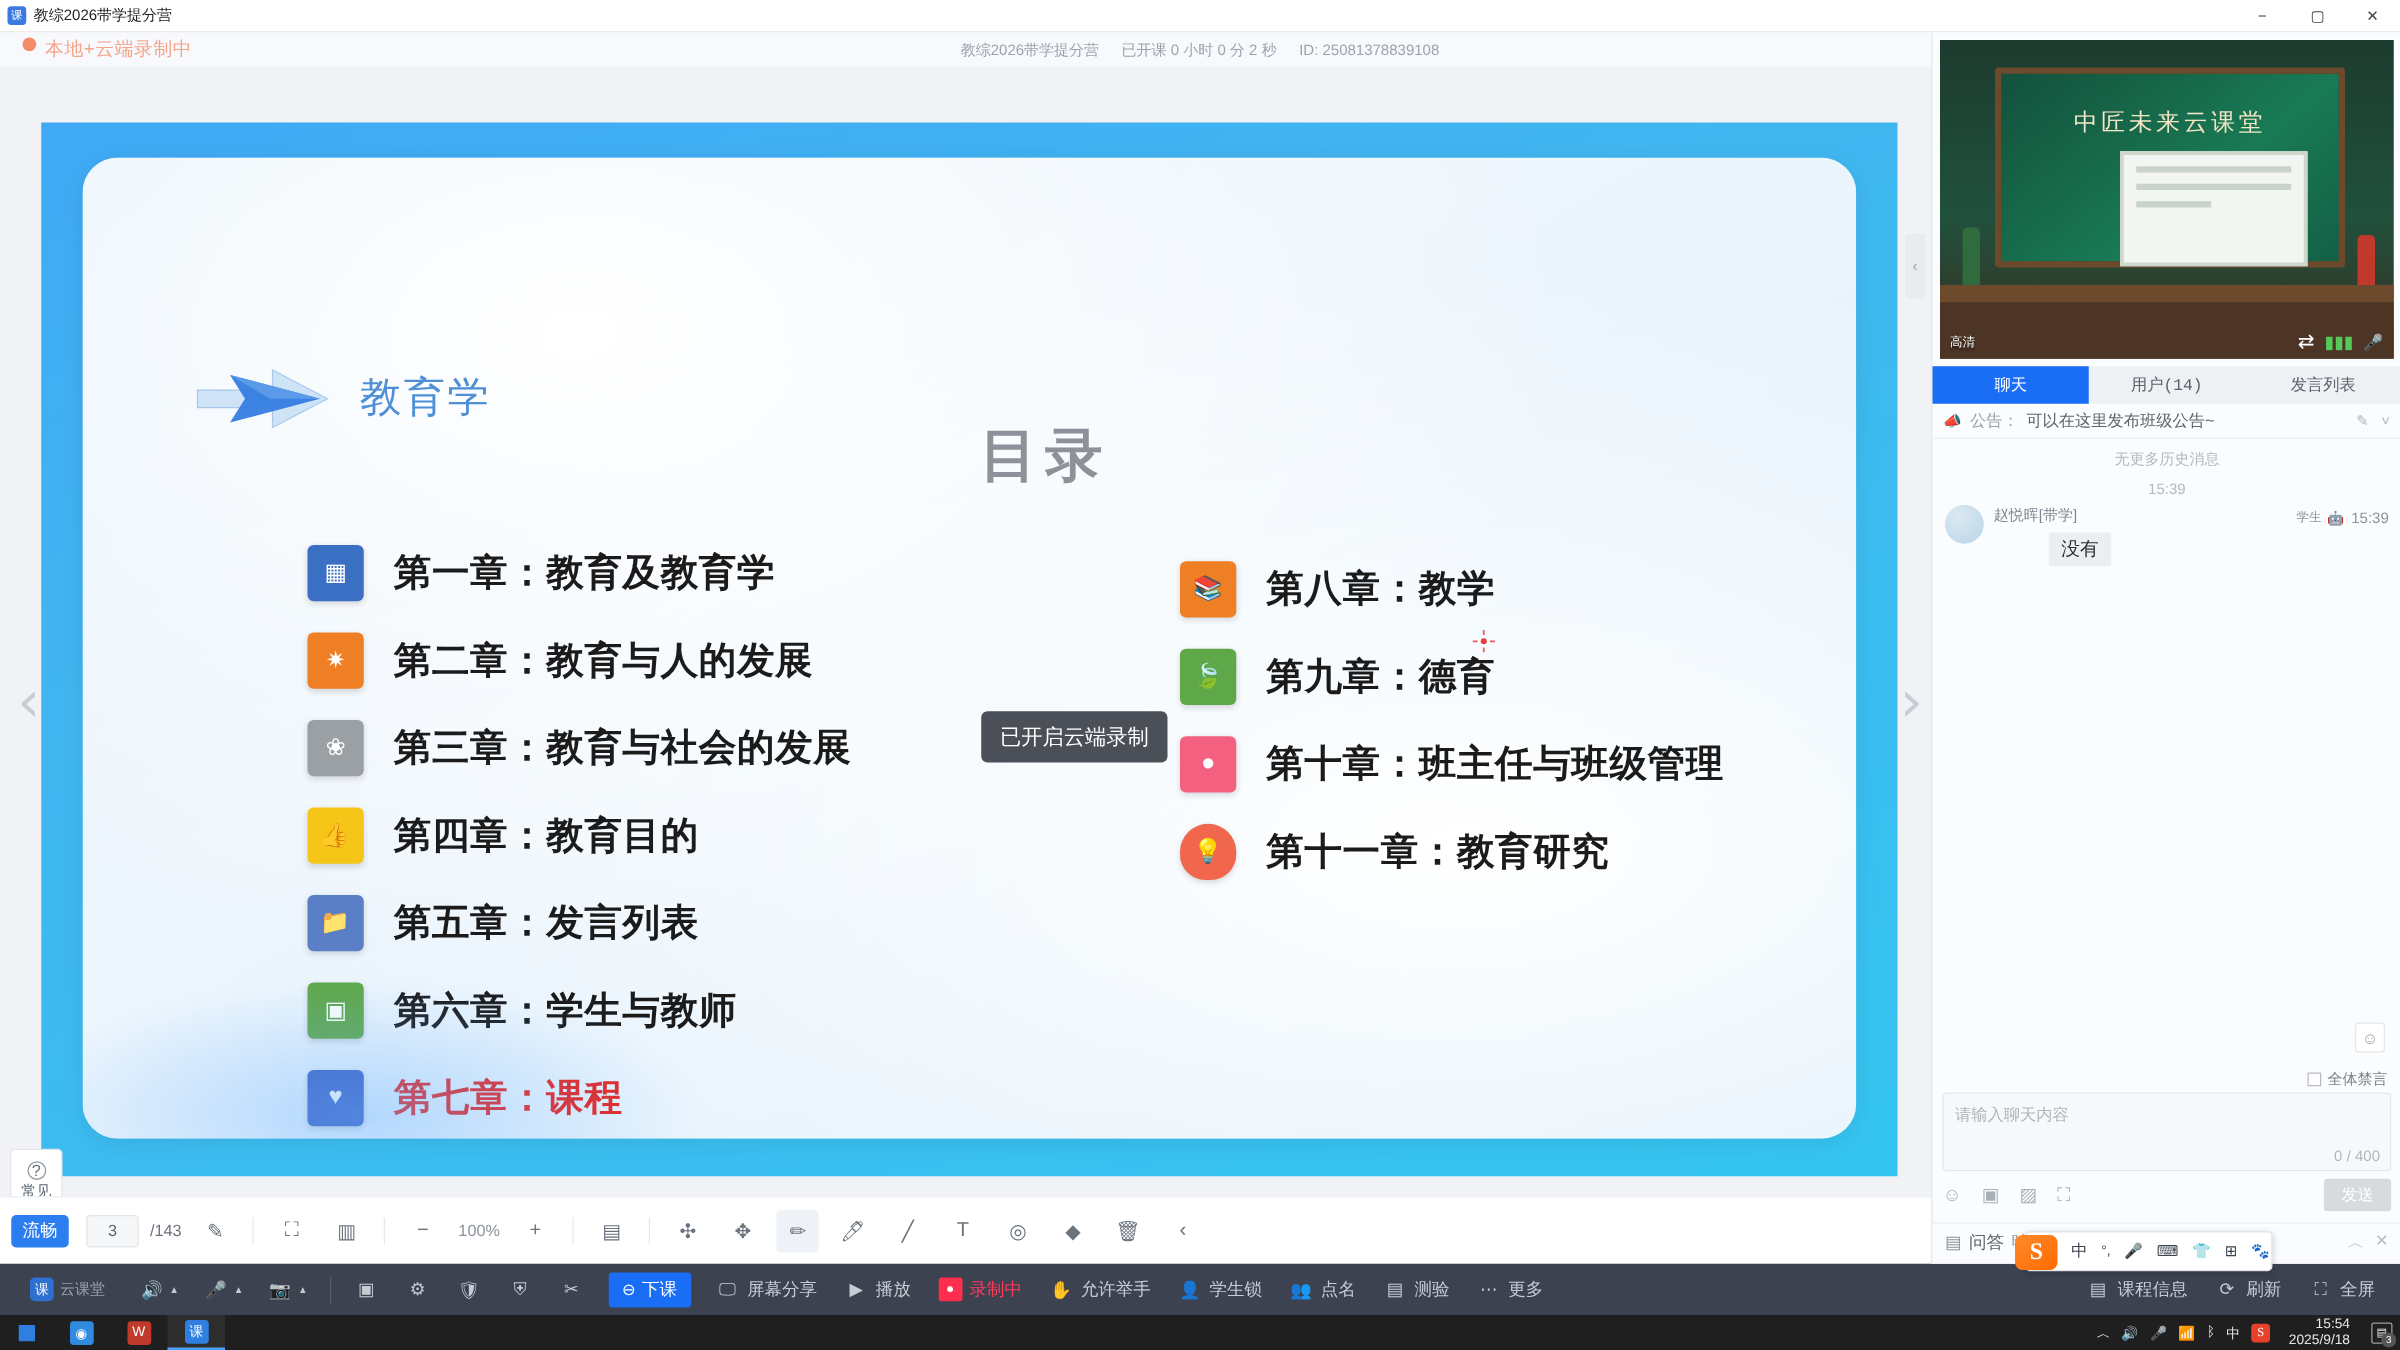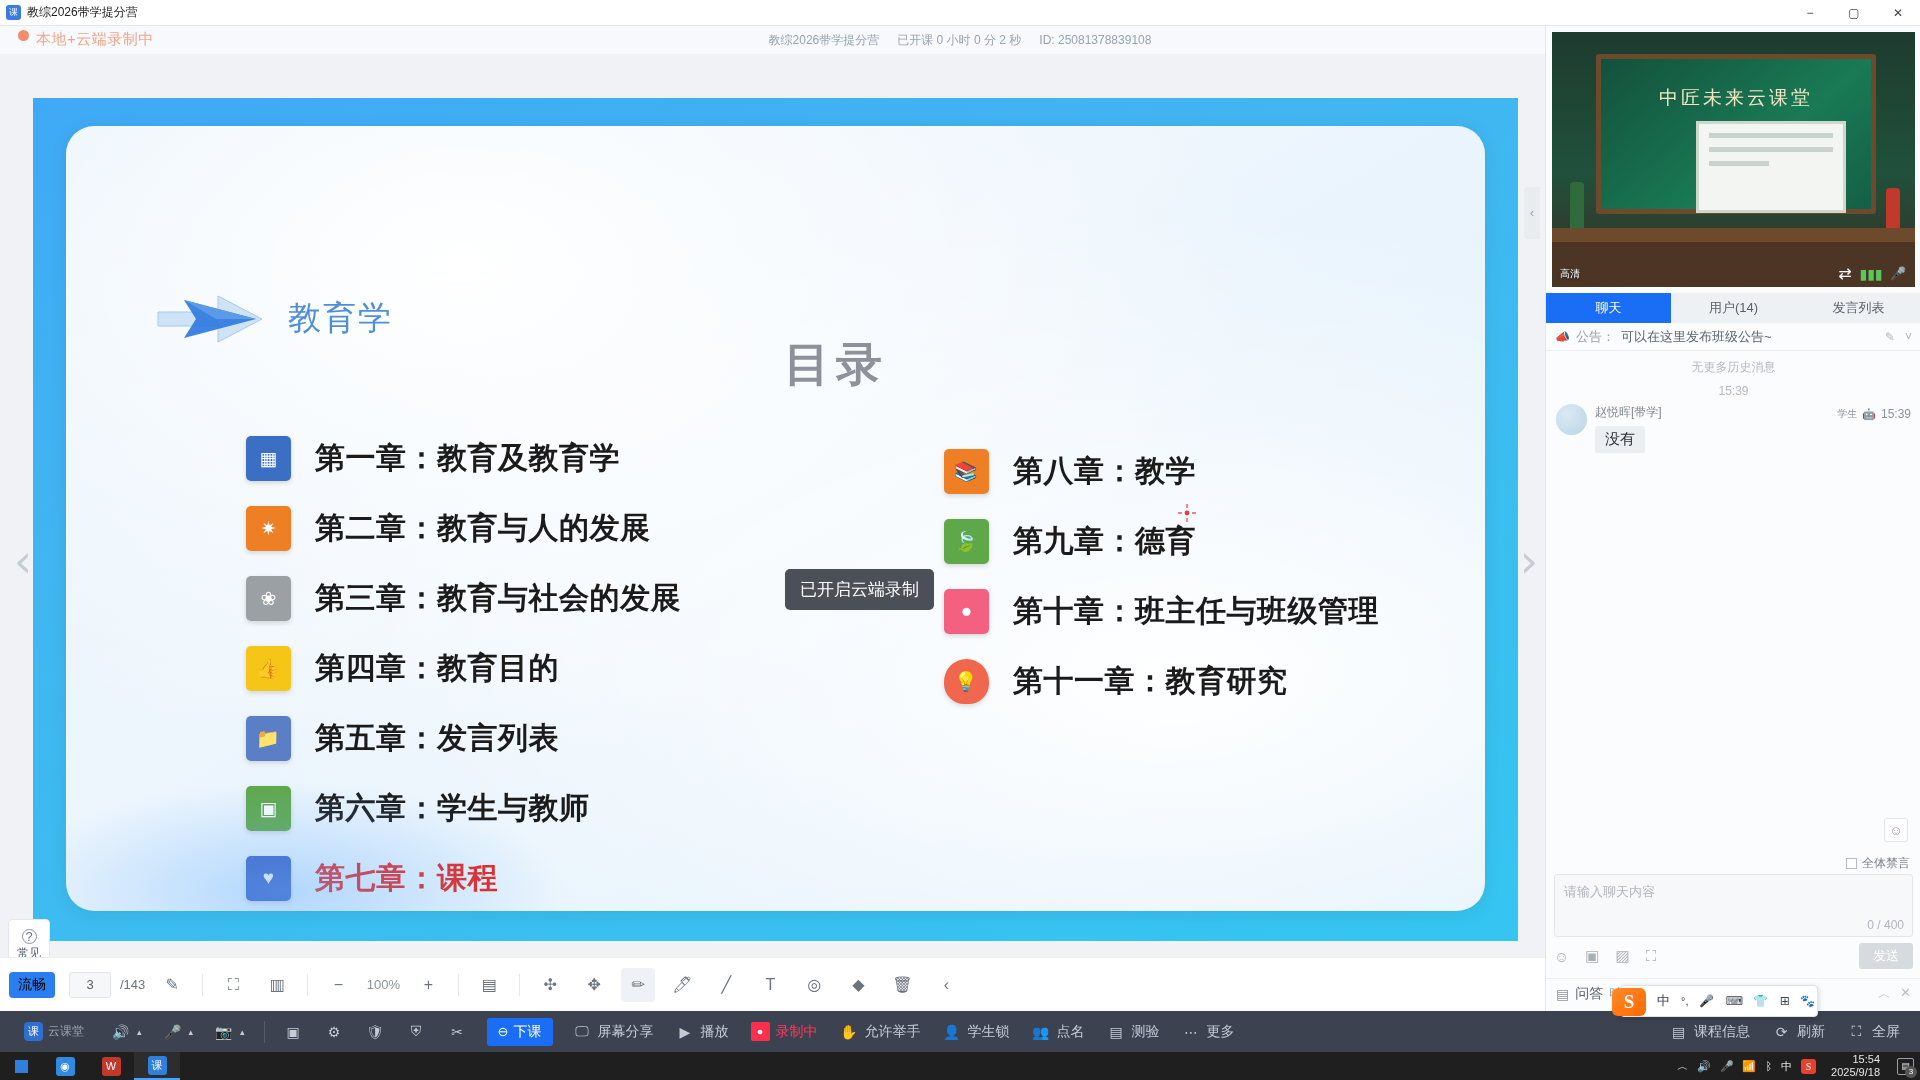--- a/index.html
+++ b/index.html
@@ -131,21 +131,21 @@
   #toolstrip{
     position:absolute; left:0; top:957px; width:1545px; height:54px;
     background:#ffffff; display:flex; align-items:center; gap:0;
     border-top:1px solid #eceff2;
   }
   .ts-btn{
     height:34px; min-width:34px; display:flex; align-items:center; justify-content:center;
     color:#6b737d; font-size:16px; margin:0 5px; border-radius:4px; position:relative;
   }
   #quality{
-    margin-left:9px; background:#2b7ef0; color:#000000; font-size:14px;
+    margin-left:9px; background:#2b7ef0; color:#ffffff; font-size:14px;
     padding:4px 9px; border-radius:4px;text-align:center;
   }
   #pagenum{
     width:42px;height:26px;border:1px solid #e2e5e9;border-radius:3px;background:#f6f7f9;
     font-size:13px;color:#5a626c;display:flex;align-items:center;justify-content:center;
     margin-left:14px;
   }
   #pagetotal{ font-size:13px;color:#6b737d;margin-left:9px; }
   .ts-sep{ width:1px;height:22px;background:#e6e9ec;margin:0 8px; }
   #zoomval{ font-size:13px;color:#8b929b;margin:0 4px;min-width:38px;text-align:center; }
@@ -200,21 +200,21 @@
     position:absolute; left:0; right:0; top:210px; bottom:0; background:#4c3525;
   }
   #vquality{
     position:absolute; left:8px; bottom:6px; color:#fff; font-size:10px;
     text-shadow:0 1px 2px rgba(0,0,0,.8);
   }
   #vicons{ position:absolute; right:8px; bottom:4px; display:flex; gap:8px; align-items:center; }
 
   #tabs{
     position:absolute; left:0; top:267px; width:375px; height:30px;
-    display:flex; background:#eef1f4;
+    display:flex; background:#eef1f4;font-family:Liberation Mono, monospace;
   }
   .tab{ flex:1; display:flex;align-items:center;justify-content:center;
     font-size:13px;color:#5a626c; }
   .tab.active{ background:#1a6ef5; color:#fff; }
 
   #notice{
     position:absolute; left:0; top:297px; width:375px; height:28px;
     display:flex; align-items:center; gap:6px; padding:0 9px;
     border-bottom:1px solid #edeff2; font-size:13px;
   }
@@ -228,21 +228,21 @@
   .msg .avatar{
     width:31px;height:31px;border-radius:50%;flex:0 0 31px;
     background:radial-gradient(circle at 35% 32%, #dbe9f3, #b9d4e6);
   }
   .msg .body{ margin-left:8px; flex:1; }
   .msg .row1{ display:flex; align-items:flex-end; font-size:12px; color:#8c939c; }
   .msg .name{ color:#7f8790; }
   .msg .meta{ margin-left:auto; display:flex; align-items:center; gap:5px; }
   .msg .bubble{
     display:inline-block; margin-top:5px; background:#eceff2; border-radius:3px;
-    padding:4px 10px; font-size:15px; color:#2b2f35;
+    padding:4px 10px; font-size:15px; color:#2b2f35;margin-left:44px;
   }
 
   #mute-row{
     position:absolute; left:0; top:826px; width:375px; height:22px;
     display:flex; align-items:center; justify-content:flex-end; padding-right:11px;
     font-size:12px; color:#7a828c; gap:5px;
   }
   #mute-row .cb{ width:11px;height:11px;border:1px solid #b7bcc3;background:#fff; }
   #emoji-float{
     position:absolute; right:12px; top:792px; width:24px;height:24px;

